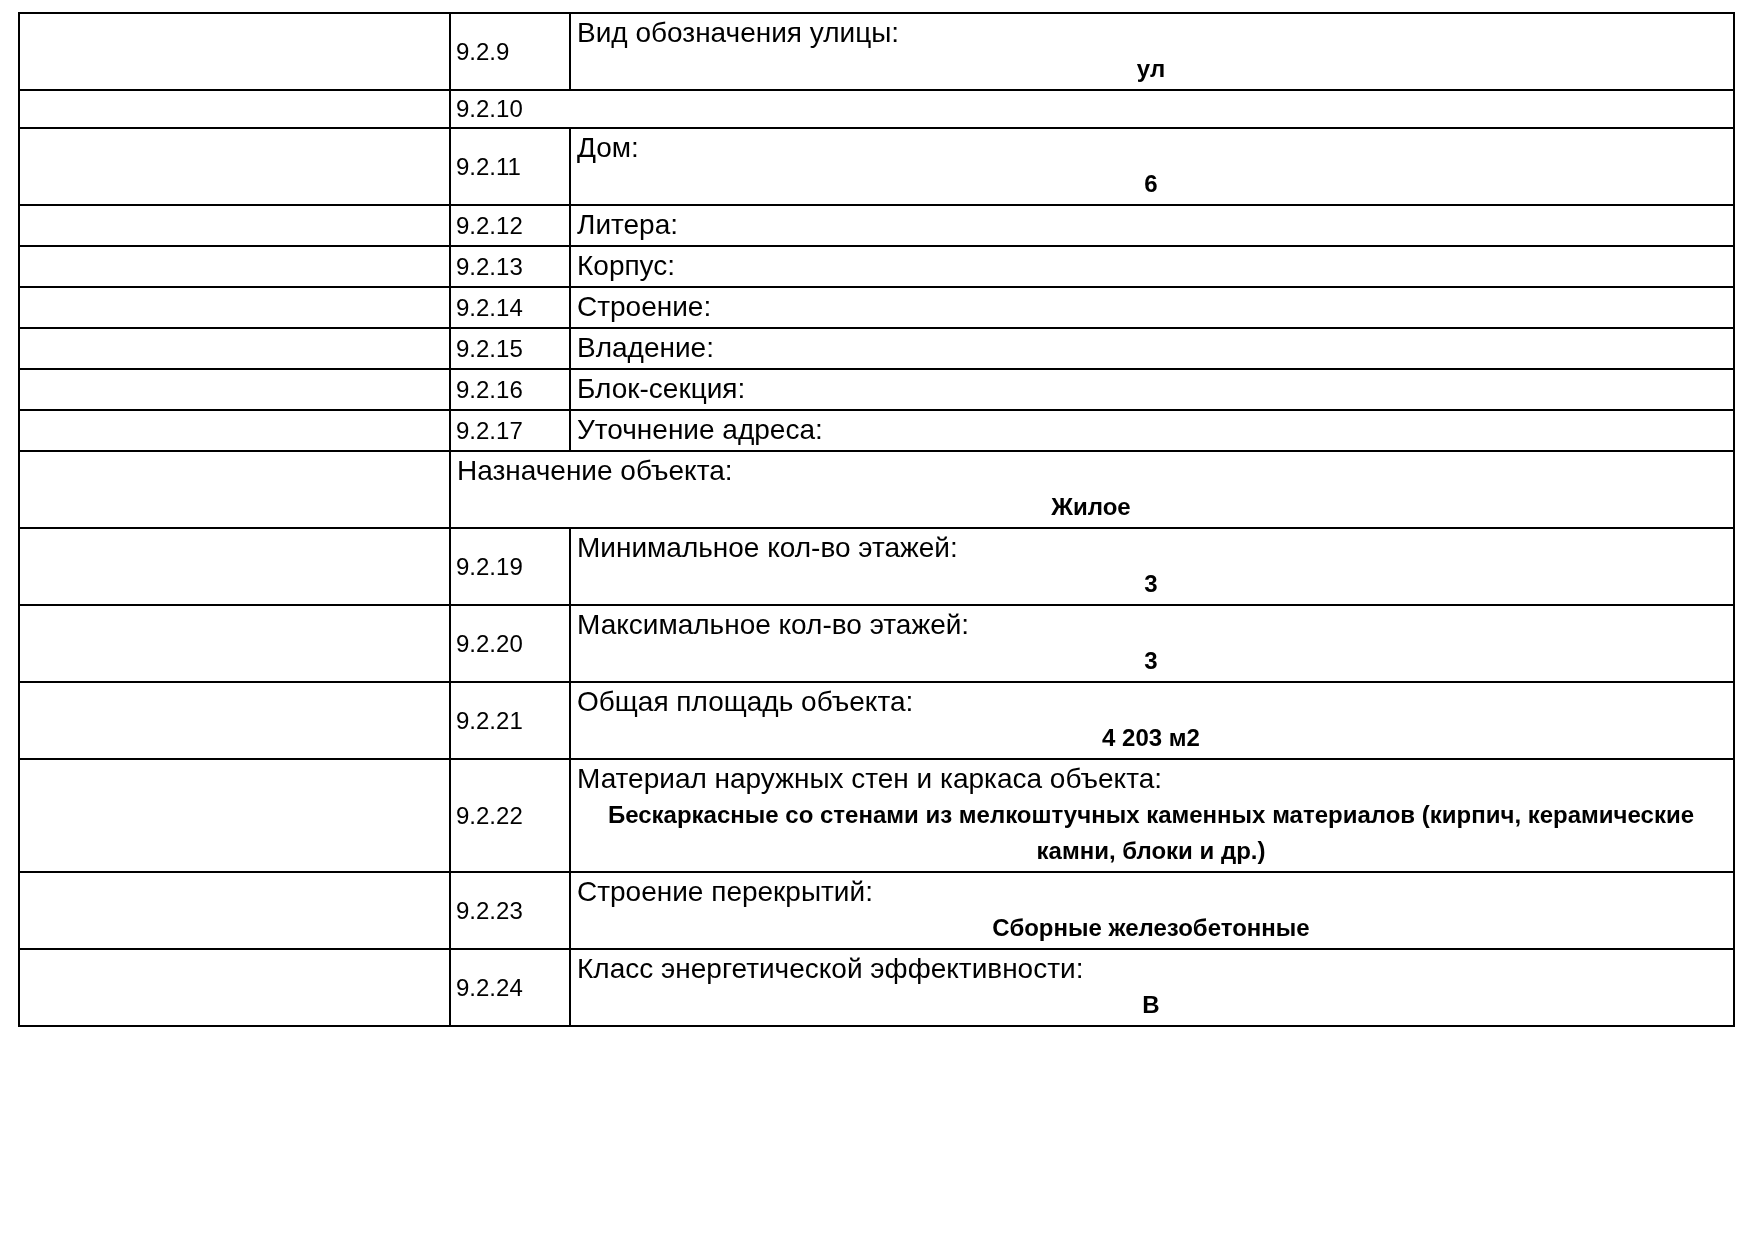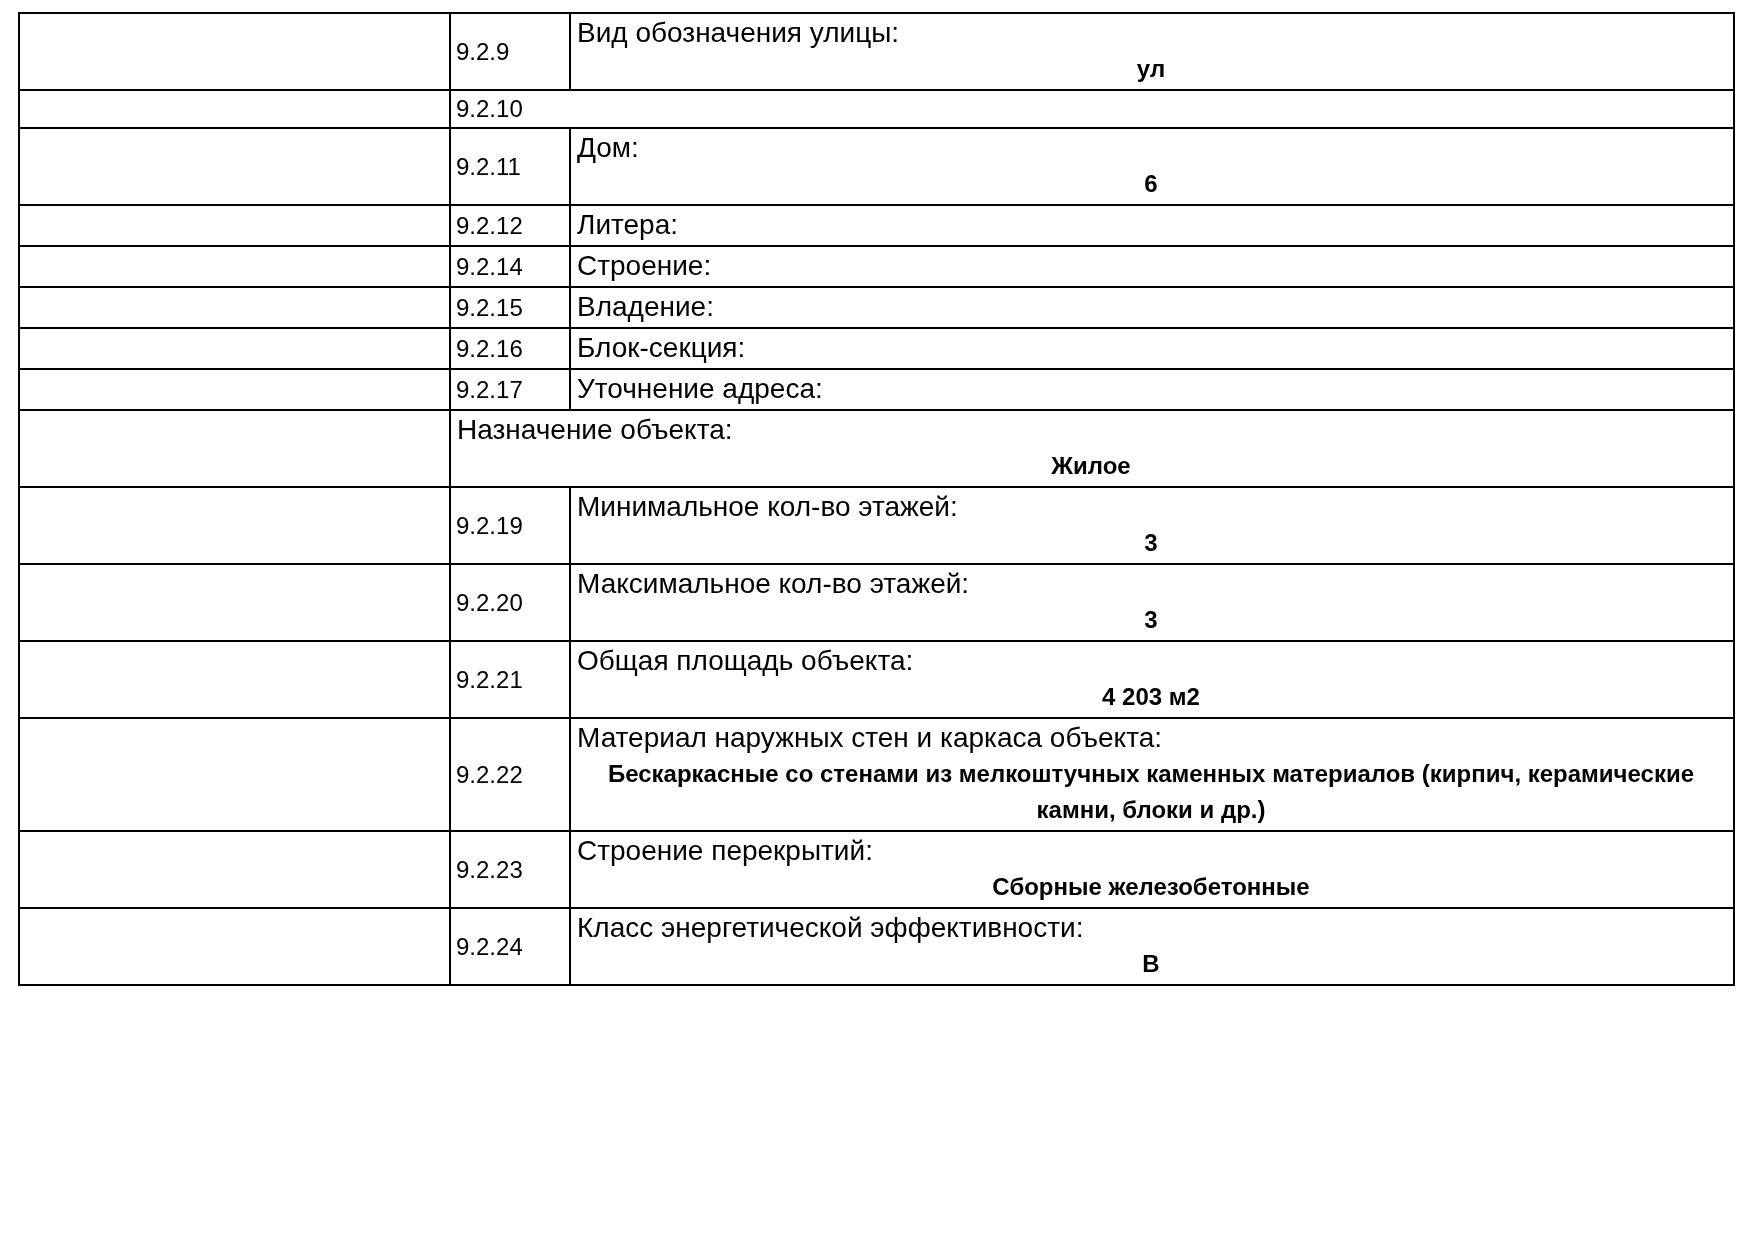--- a/index.html
+++ b/index.html
@@ -105,20 +105,30 @@
     <div class="cell c1"></div>
     <div class="cell c2">
         <span>9.2.12</span>
       </div>
     <div class="cell c3">
       <div class="field-label">Литера:</div>
       <div class="field-value"></div>
     </div>
   </div>
 
+  <div class="t-row">
+    <div class="cell c1"></div>
+    <div class="cell c2">
+        <span>9.2.13</span>
+      </div>
+    <div class="cell c3">
+      <div class="field-label">Корпус:</div>
+      <div class="field-value"></div>
+    </div>
+  </div>
 
   <div class="t-row">
     <div class="cell c1"></div>
     <div class="cell c2">
         <span>9.2.14</span>
       </div>
     <div class="cell c3">
       <div class="field-label">Строение:</div>
       <div class="field-value"></div>
     </div>

